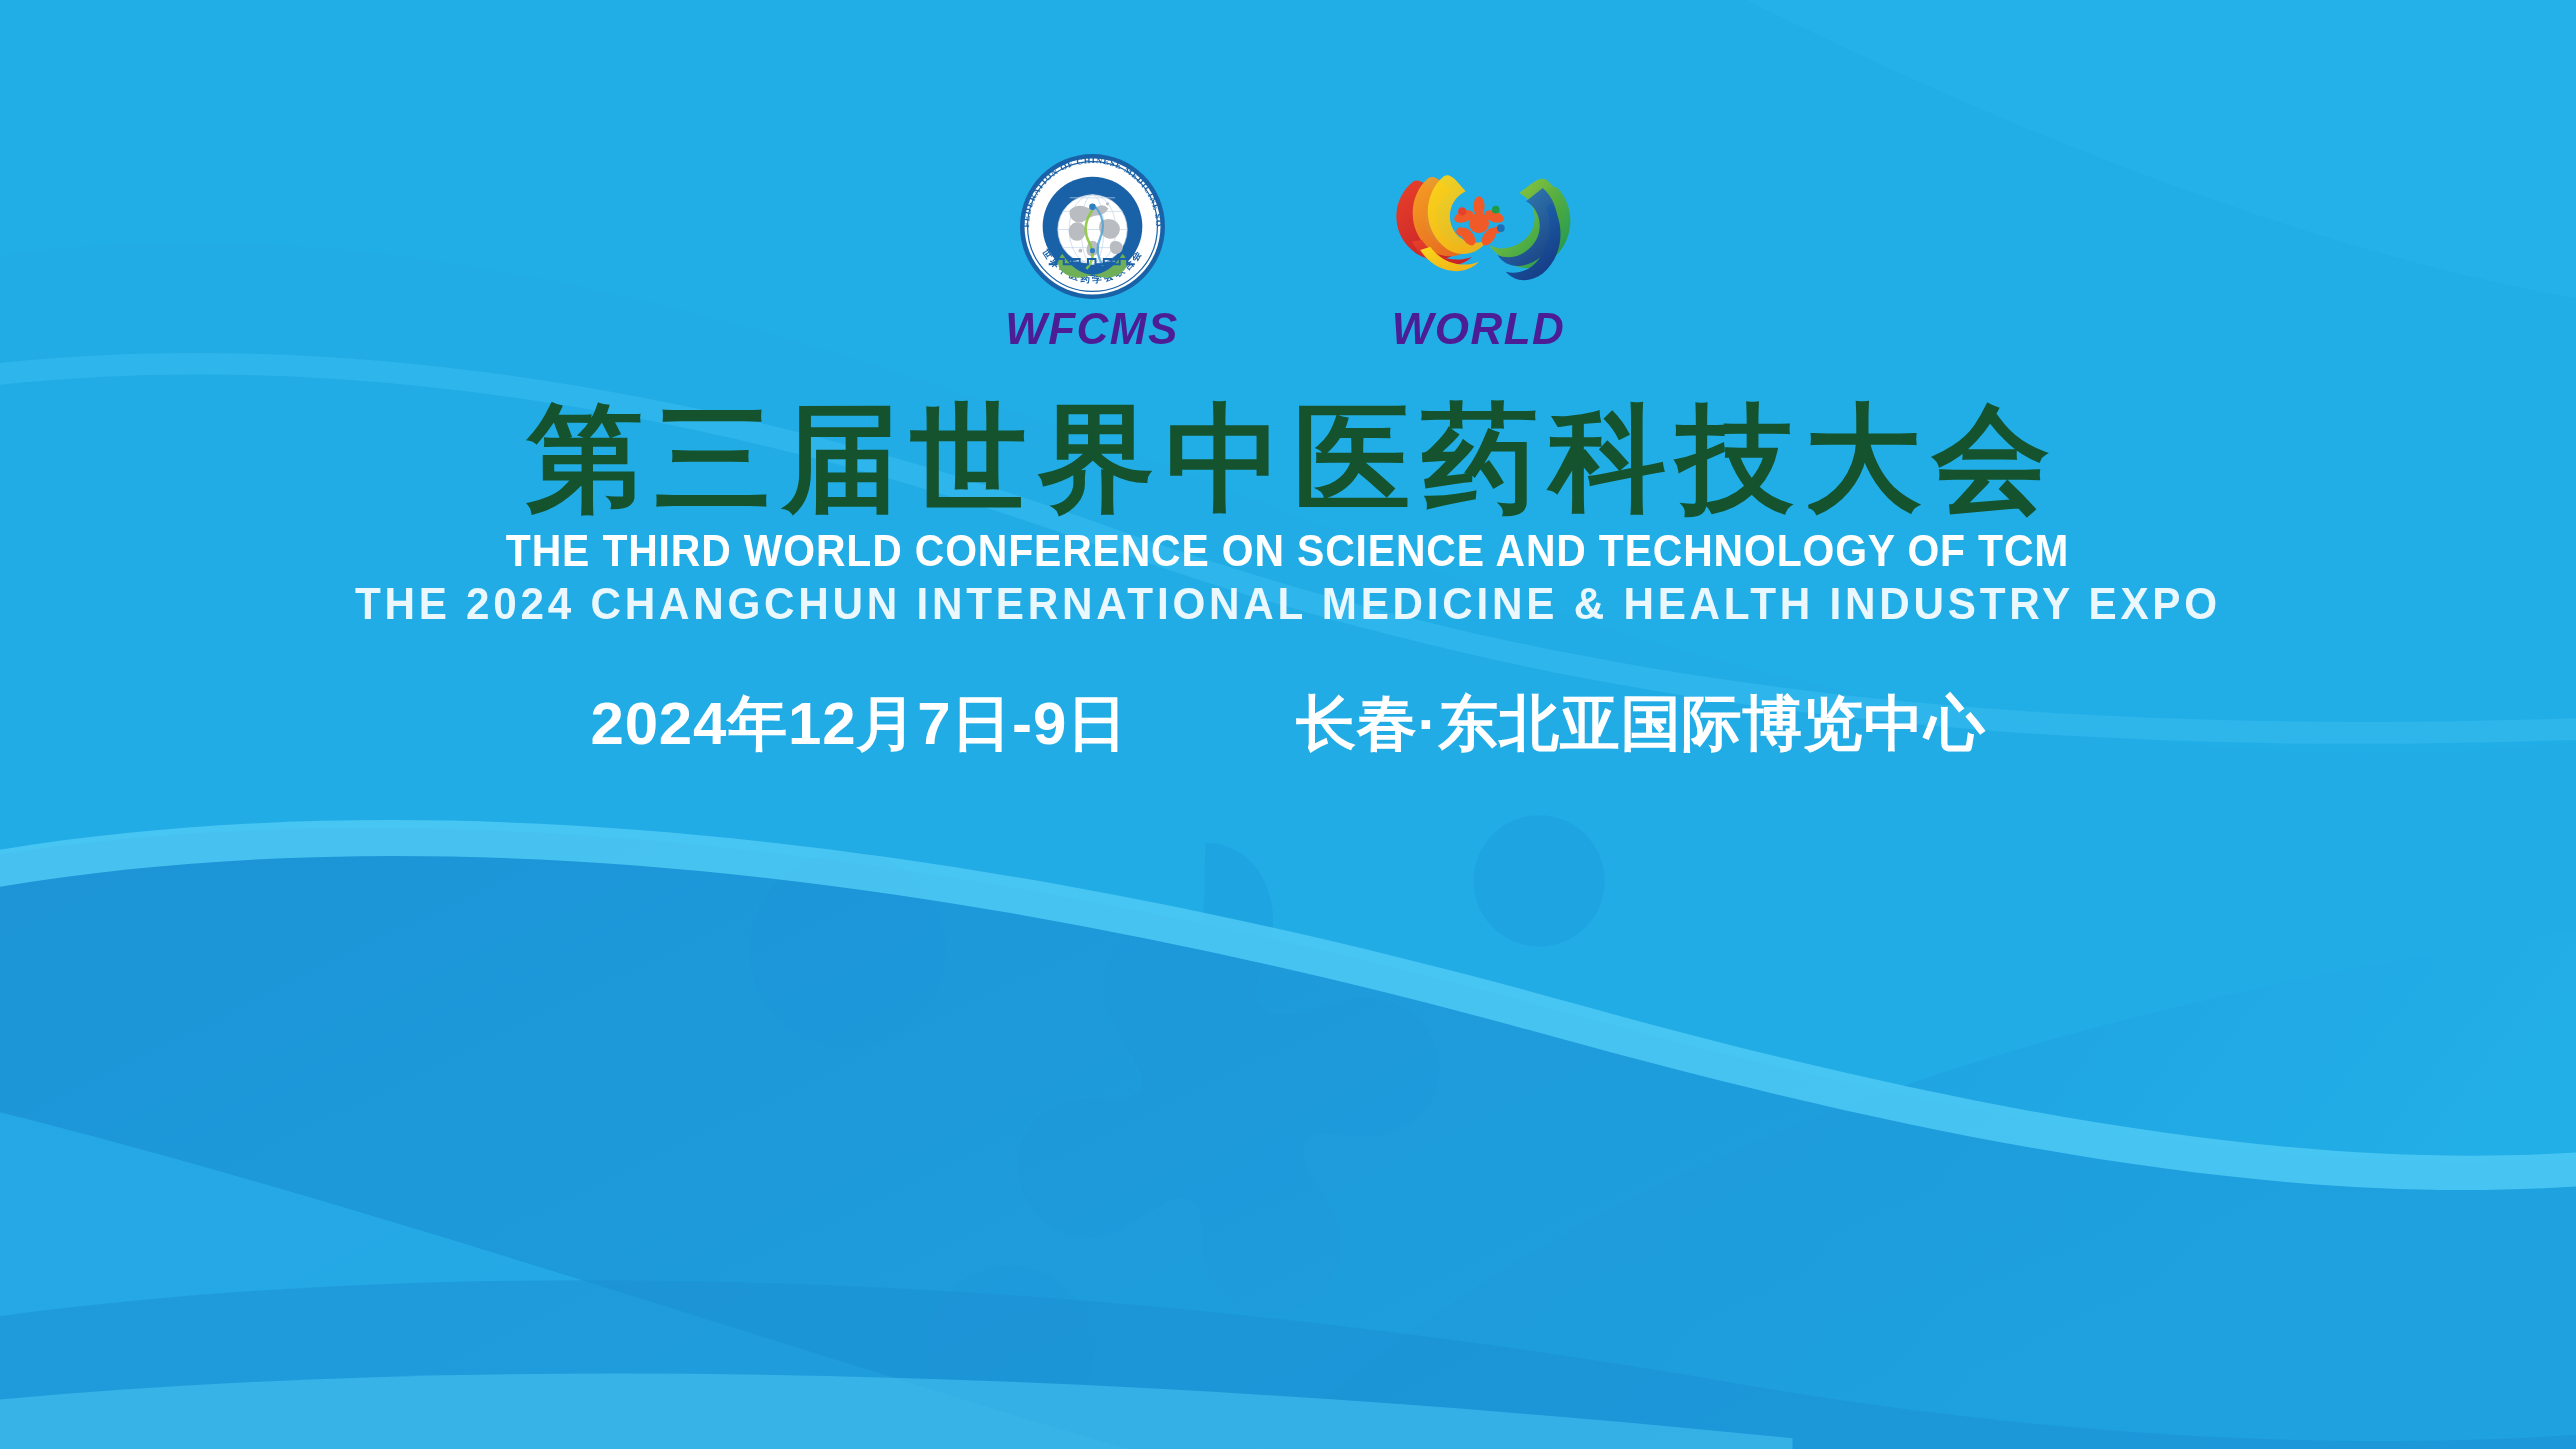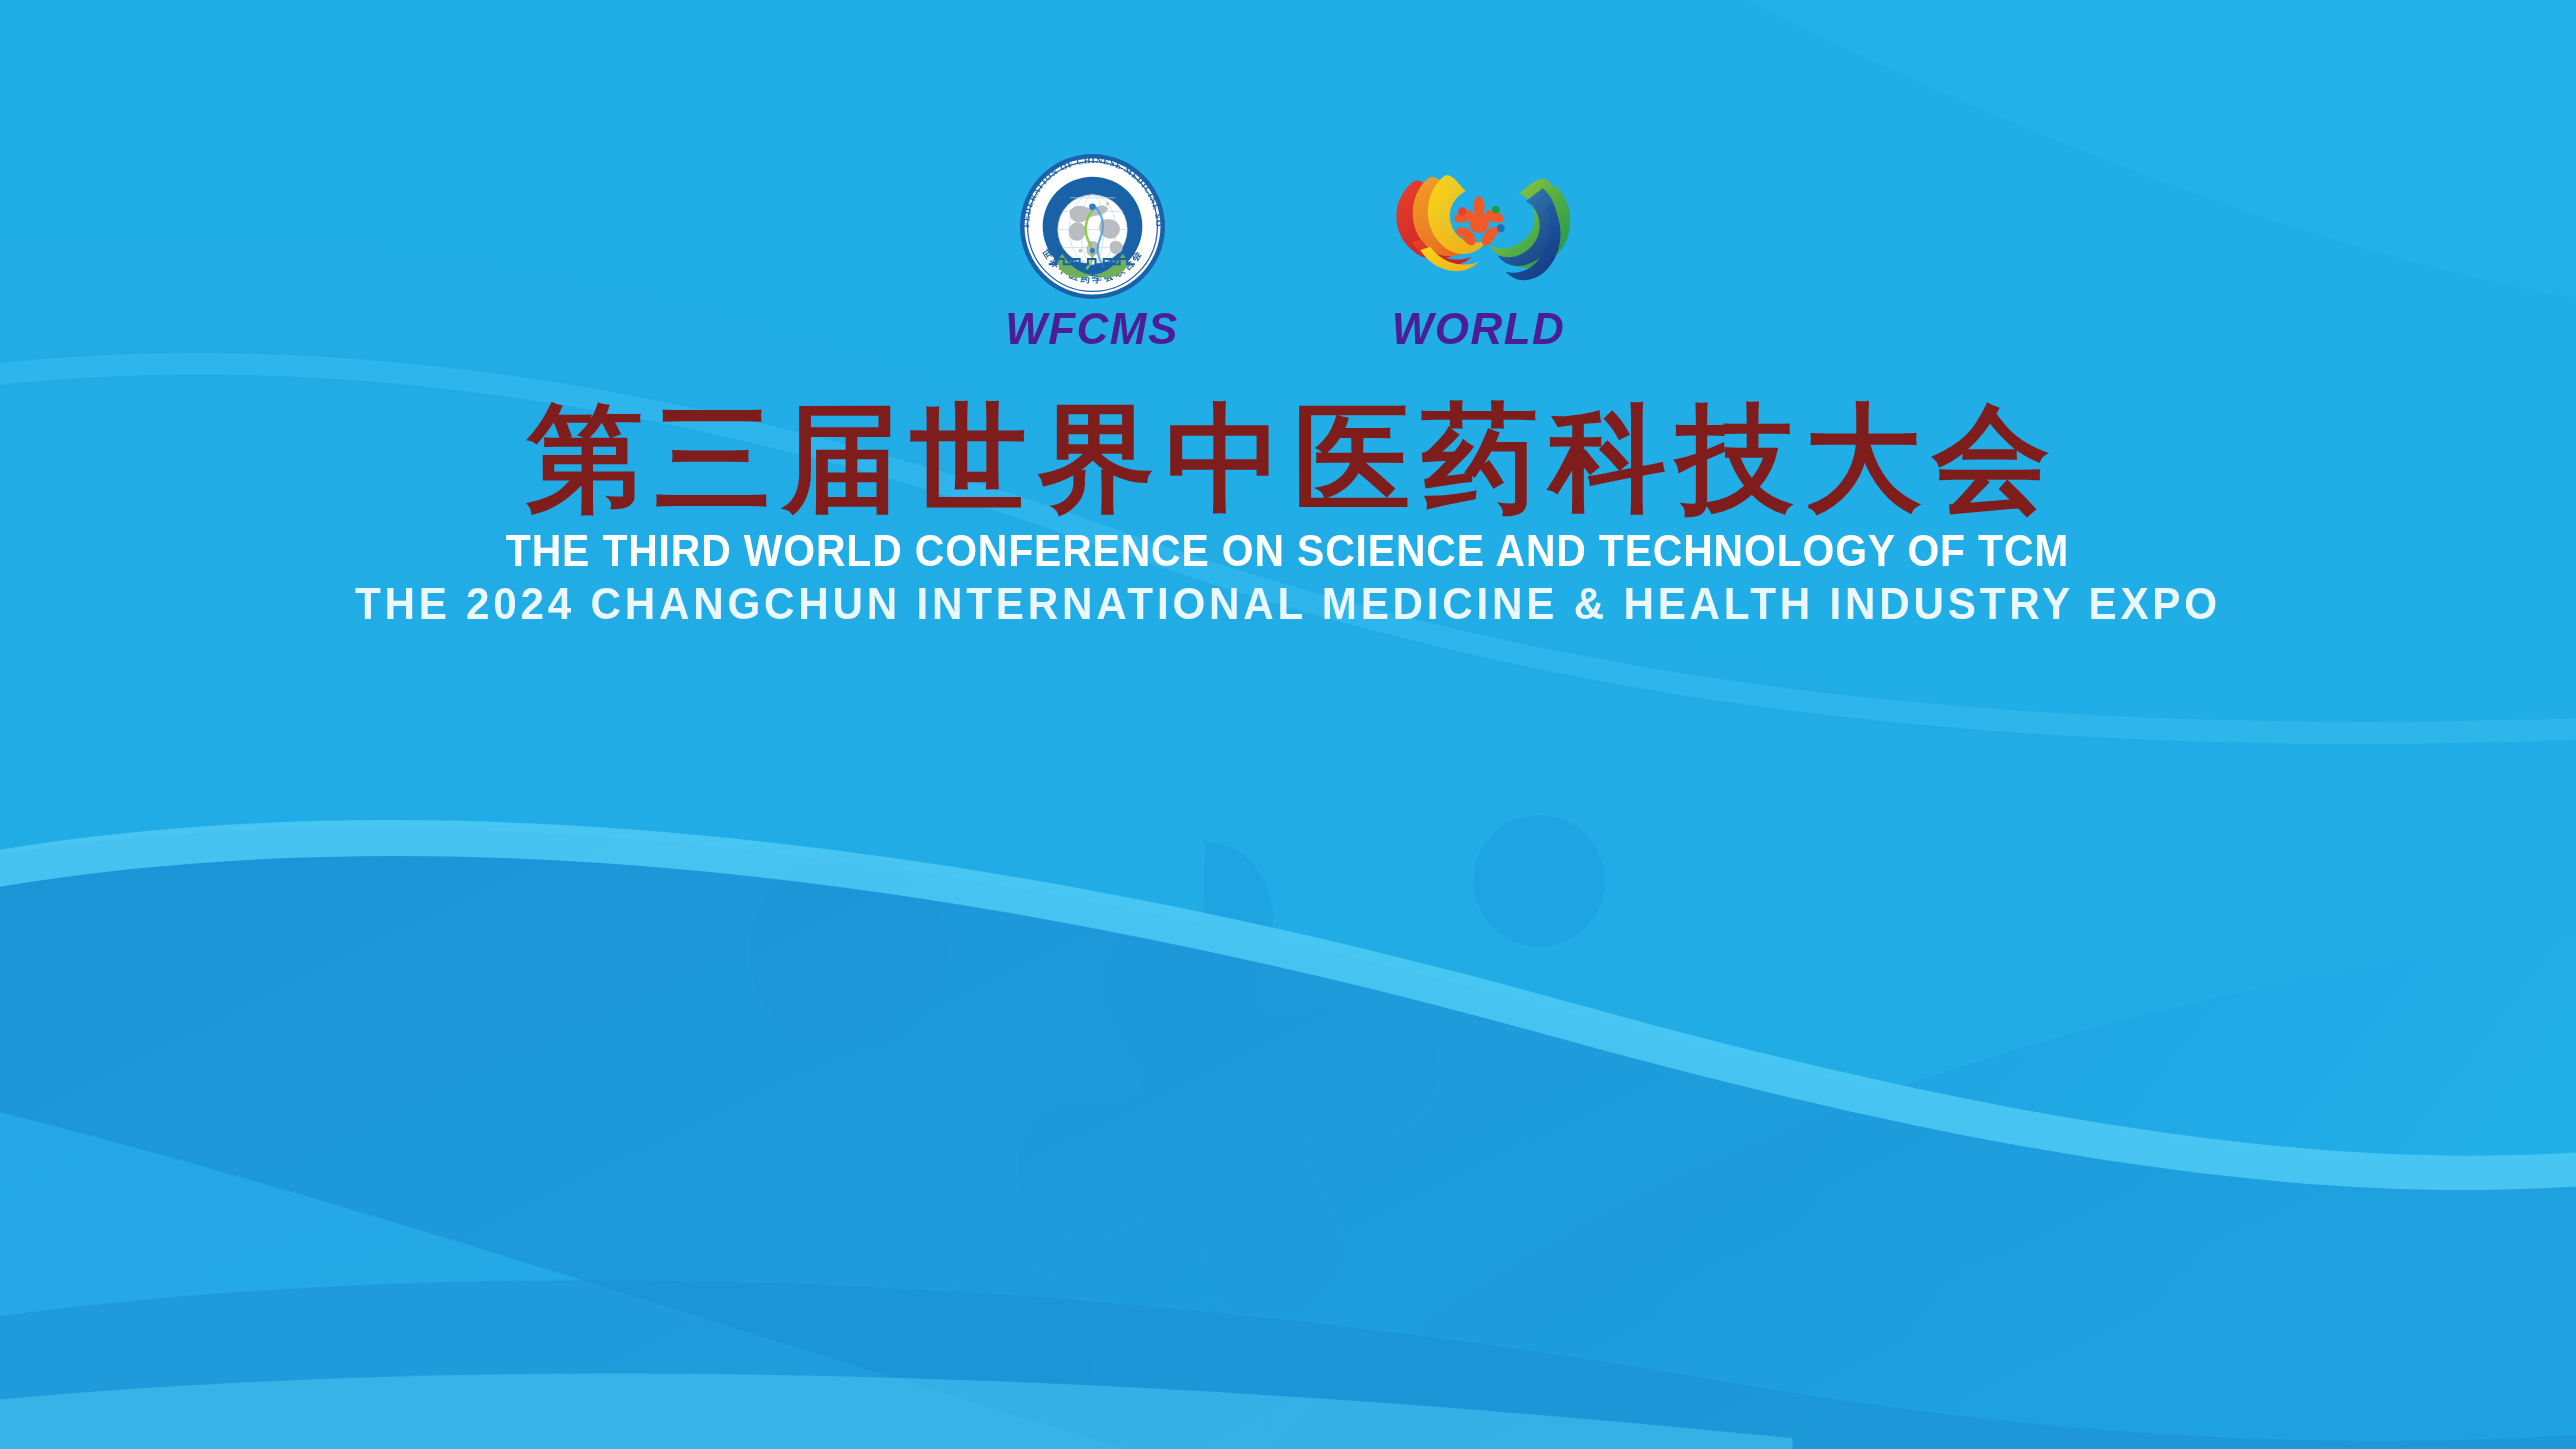--- a/index.html
+++ b/index.html
@@ -43,21 +43,21 @@
     letter-spacing:1.5px;
     line-height:1;
     margin-top:4.6px;
     white-space:nowrap;
     font-style:italic;
   }
 
   
   .title-cn-1 {
     margin-top:48px;
-    color:#7f1d1d;
+    color:#14532d;
     font-size:117px;
     font-weight:900;
     letter-spacing:10.8px;
     line-height:1.02;
     white-space:nowrap;
     text-indent:10.8px;
   }
   .title-en-1 {
     margin-top:10.8px;
     color:#ffffff;
@@ -304,16 +304,20 @@
         </svg>
         <div class="wordmark">WORLD</div>
       </div>
     </div>
 
     <div class="title-cn-1">第三届世界中医药科技大会</div>
     <div class="title-en-1">THE THIRD WORLD CONFERENCE ON SCIENCE AND TECHNOLOGY OF TCM</div>
 
     <div class="title-en-2">THE 2024 CHANGCHUN INTERNATIONAL MEDICINE &amp; HEALTH INDUSTRY EXPO</div>
 
+    <div class="meta-row">
+      <div class="meta-date">2024年12月7日-9日</div>
+      <div class="meta-venue">长春·东北亚国际博览中心</div>
+    </div>
 
   </div>
 </div>
 
 
 </body></html>

